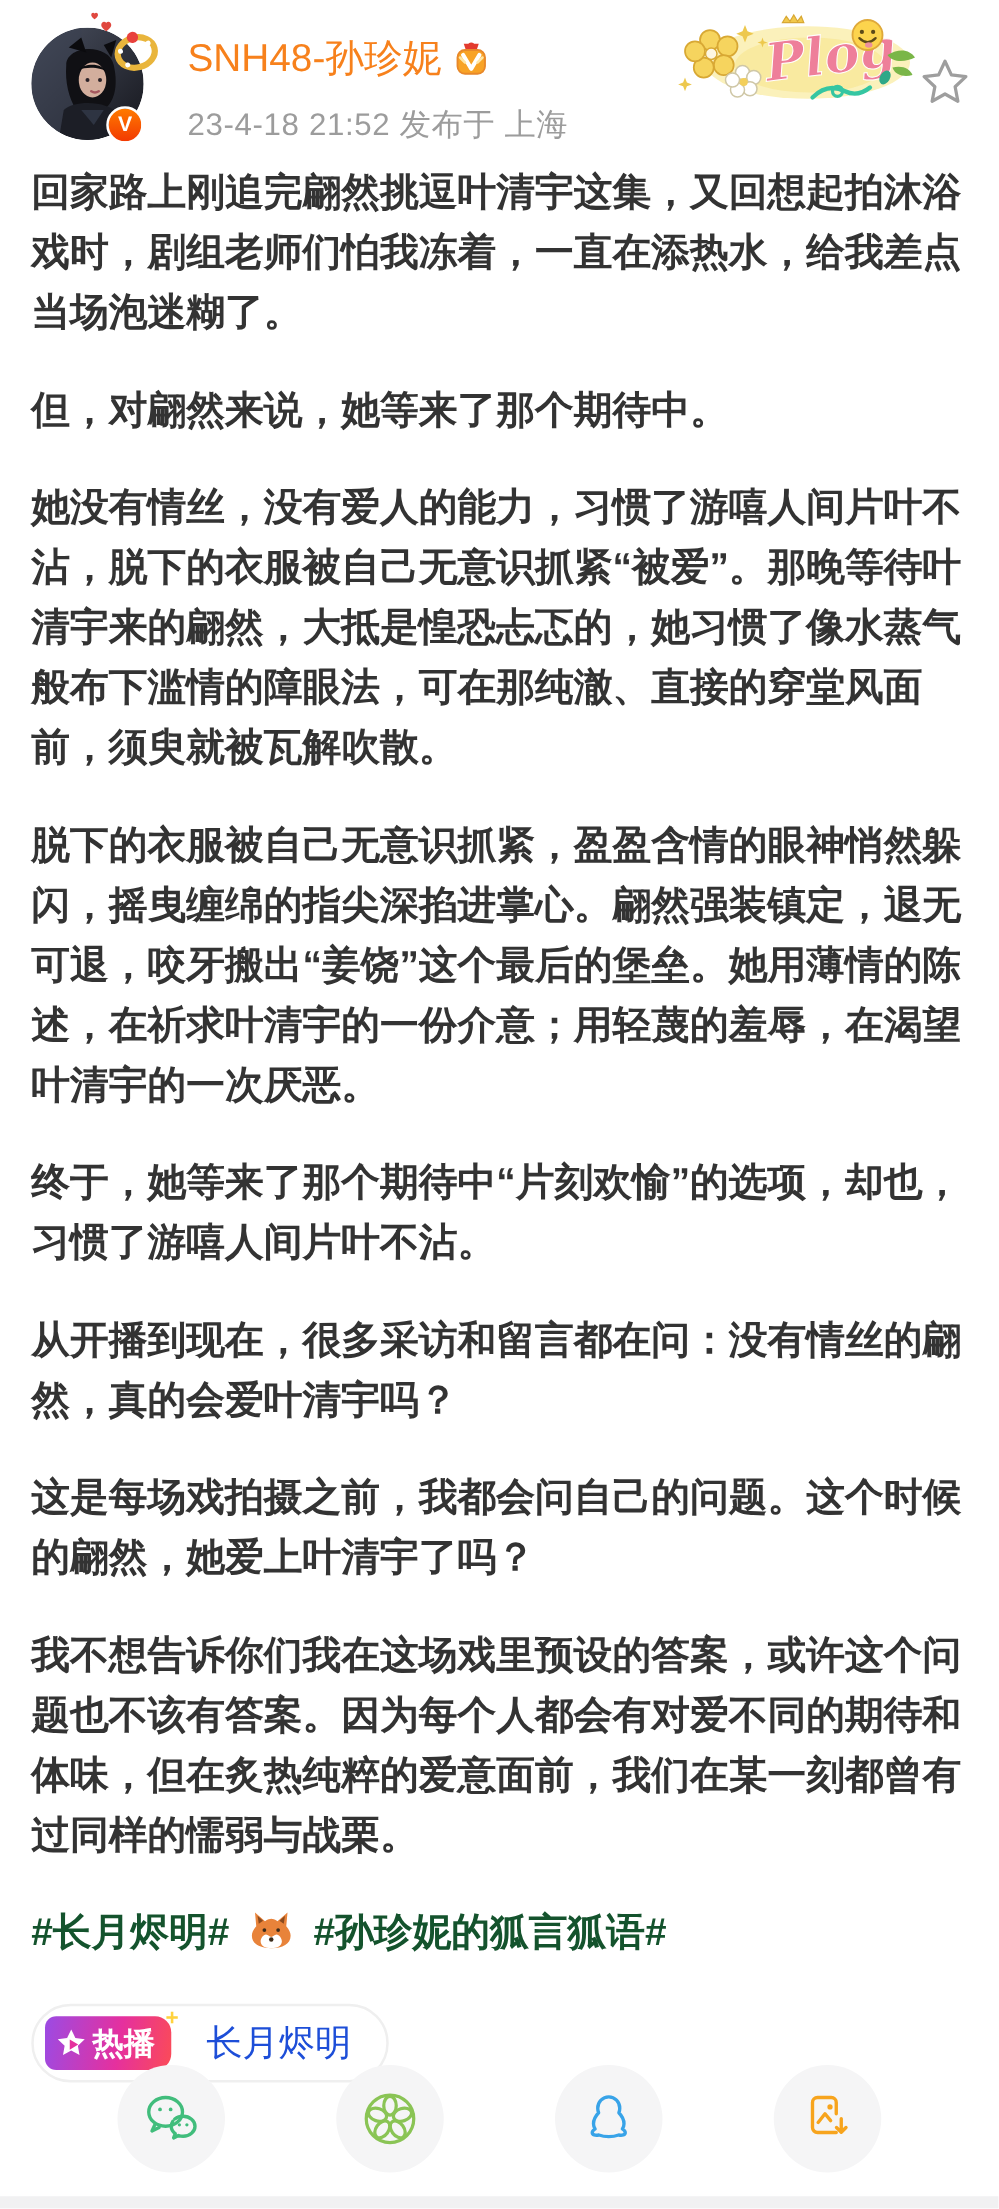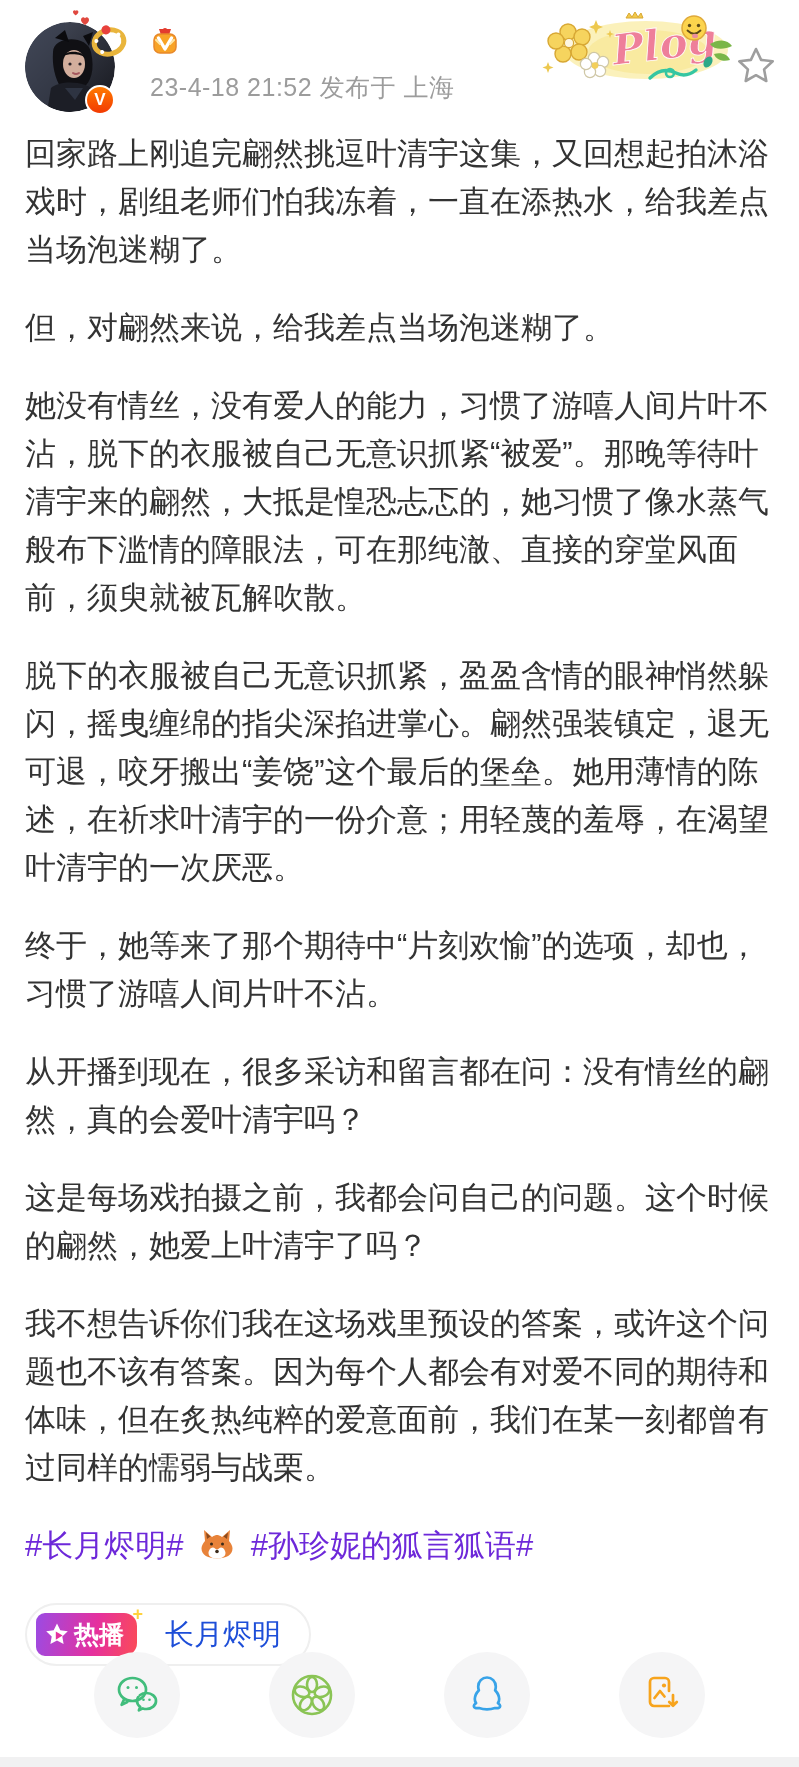--- a/index.html
+++ b/index.html
@@ -23,23 +23,23 @@
   .user-block { position:absolute; left:150px; top:26px; }
   .name-row { display:flex; align-items:center; gap:9px; }
   .username { font-size:31px; color:#f7811c; }
   .vip-badge { display:inline-block; width:30px; height:30px; }
   .time { margin-top:15px; font-size:25px; color:#9c9c9c; letter-spacing:0.5px; }
   .plog { position:absolute; left:538px; top:10px; width:200px; height:76px; }
   .fav-star { position:absolute; left:735px; top:45px; width:42px; height:42px; background:none; border:none; cursor:pointer; }
 
   
   .content { position:absolute; top:130px; left:25px; width:750px; }
-  .content p { font-size:31px; line-height:48px; color:#333333; margin:0 0 30px 0; text-align:left; }
+  .content p { font-size:31px; line-height:48px; color:#333333; margin:0 0 30px 0; text-align:left;font-weight:bold; }
   .tags { color:#5878b4; }
-  .tags a { color:#6d28d9; text-decoration:none; cursor:pointer;margin-top:25px; }
+  .tags a { color:#14532d; text-decoration:none; cursor:pointer;margin-top:25px; }
   .fox { display:inline-block; width:36px; height:33px; vertical-align:-4px; margin:0 7px; }
 
   
   .drama-chip {
     display:inline-flex; align-items:center; gap:28px; margin-top:3px;
     border:2px solid #efefef; border-radius:36px; background:#fff;
     padding:8px 28px 8px 9px; cursor:pointer;
   }
   .hot-badge {
     position:relative; display:inline-flex; align-items:center; gap:3px;
@@ -103,20 +103,21 @@
           <circle cx="49" cy="29" r="2" fill="#fff"></circle>
         </g>
         <path d="M10 12 C10 9.6 12.4 8.4 14 10.2 C15.6 8.4 18 9.6 18 12 C18 14.4 14 17 14 17 C14 17 10 14.4 10 12 Z" fill="#e0483f"></path>
         <path d="M2 4 C2 2.4 3.6 1.6 4.7 2.8 C5.8 1.6 7.4 2.4 7.4 4 C7.4 5.6 4.7 7.4 4.7 7.4 C4.7 7.4 2 5.6 2 4 Z" fill="#e0483f"></path>
       </svg>
       <span class="vbadge">V</span>
     </div>
 
     <div class="user-block">
       <div class="name-row">
+        <span class="username">SNH48-孙珍妮</span>
         <svg class="vip-badge" viewBox="0 0 30 30">
           <path d="M9 3 L21 3 L19 9 L11 9 Z" fill="#e33b2e"></path>
           <circle cx="15" cy="4.5" r="2.5" fill="#e33b2e"></circle>
           <rect x="4" y="8" width="22" height="19" rx="6" fill="#f8a326" stroke="#e8882a" stroke-width="1.5"></rect>
           <path d="M8.5 12 L15 23 L21.5 12" fill="none" stroke="#ffffff" stroke-width="3.4" stroke-linecap="round" stroke-linejoin="round"></path>
           <path d="M6 14 L10 18 M24 14 L20 18" stroke="#ffe6a6" stroke-width="2" stroke-linecap="round"></path>
         </svg>
       </div>
       <div class="time">23-4-18 21:52 发布于 上海</div>
     </div>
@@ -169,21 +170,21 @@
 
     <button class="fav-star" aria-label="favorite">
       <svg viewBox="0 0 42 42" width="42" height="42">
         <path d="M21 4 L26.1 14.9 L37.7 16.3 L29.1 24.4 L31.3 36 L21 30.2 L10.7 36 L12.9 24.4 L4.3 16.3 L15.9 14.9 Z" fill="none" stroke="#9e9e9e" stroke-width="2.6" stroke-linejoin="round"></path>
       </svg>
     </button>
   </div>
 
   <div class="content">
     <p>回家路上刚追完翩然挑逗叶清宇这集，又回想起拍沐浴戏时，剧组老师们怕我冻着，一直在添热水，给我差点当场泡迷糊了。</p>
-    <p>但，对翩然来说，给我差点当场泡迷糊了。</p>
+    <p>但，对翩然来说，她等来了那个期待中。</p>
     <p>她没有情丝，没有爱人的能力，习惯了游嘻人间片叶不沾，脱下的衣服被自己无意识抓紧“被爱”。那晚等待叶清宇来的翩然，大抵是惶恐忐忑的，她习惯了像水蒸气般布下滥情的障眼法，可在那纯澈、直接的穿堂风面前，须臾就被瓦解吹散。</p>
     <p>脱下的衣服被自己无意识抓紧，盈盈含情的眼神悄然躲闪，摇曳缠绵的指尖深掐进掌心。翩然强装镇定，退无可退，咬牙搬出“姜饶”这个最后的堡垒。她用薄情的陈述，在祈求叶清宇的一份介意；用轻蔑的羞辱，在渴望叶清宇的一次厌恶。</p>
     <p>终于，她等来了那个期待中“片刻欢愉”的选项，却也，习惯了游嘻人间片叶不沾。</p>
     <p>从开播到现在，很多采访和留言都在问：没有情丝的翩然，真的会爱叶清宇吗？</p>
     <p>这是每场戏拍摄之前，我都会问自己的问题。这个时候的翩然，她爱上叶清宇了吗？</p>
     <p>我不想告诉你们我在这场戏里预设的答案，或许这个问题也不该有答案。因为每个人都会有对爱不同的期待和体味，但在炙热纯粹的爱意面前，我们在某一刻都曾有过同样的懦弱与战栗。</p>
 
     <p class="tags">
       <a>#长月烬明#</a>
       <svg class="fox" viewBox="0 0 36 33">

